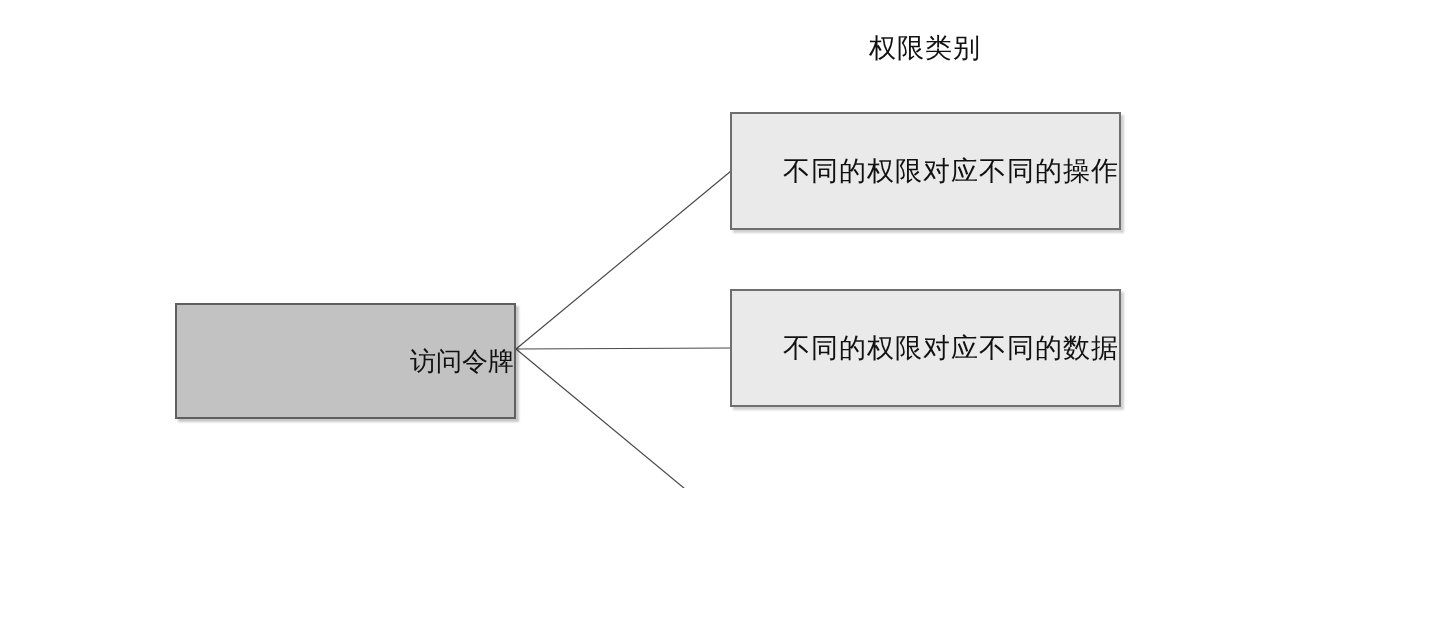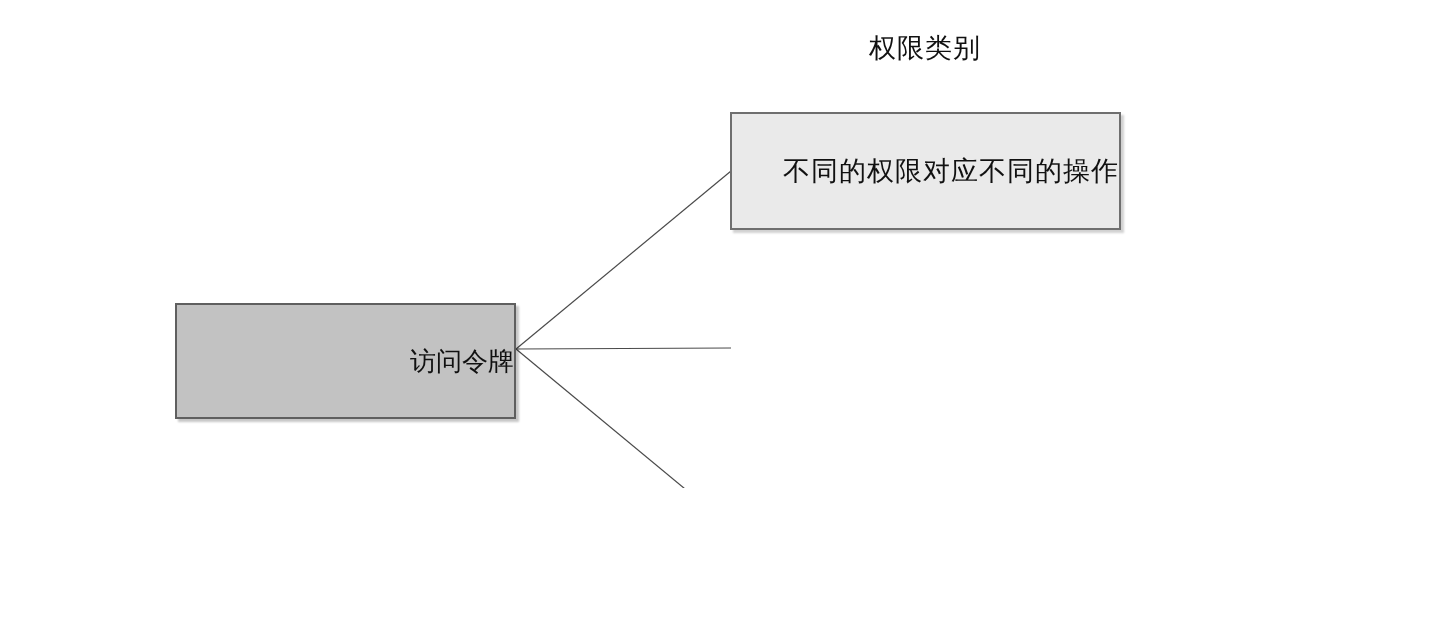--- a/index.html
+++ b/index.html
@@ -95,15 +95,18 @@
   <div class="diagram-title">权限类别</div>
 
   <div class="node root-node">
     <div>访问令牌</div>
   </div>
 
   <div class="node branch-node branch-1">
     <span>不同的权限对应不同的操作</span>
   </div>
 
+  <div class="node branch-node branch-2">
+    <span>不同的权限对应不同的数据</span>
+  </div>
 
 
 </div>
 
 </body></html>

